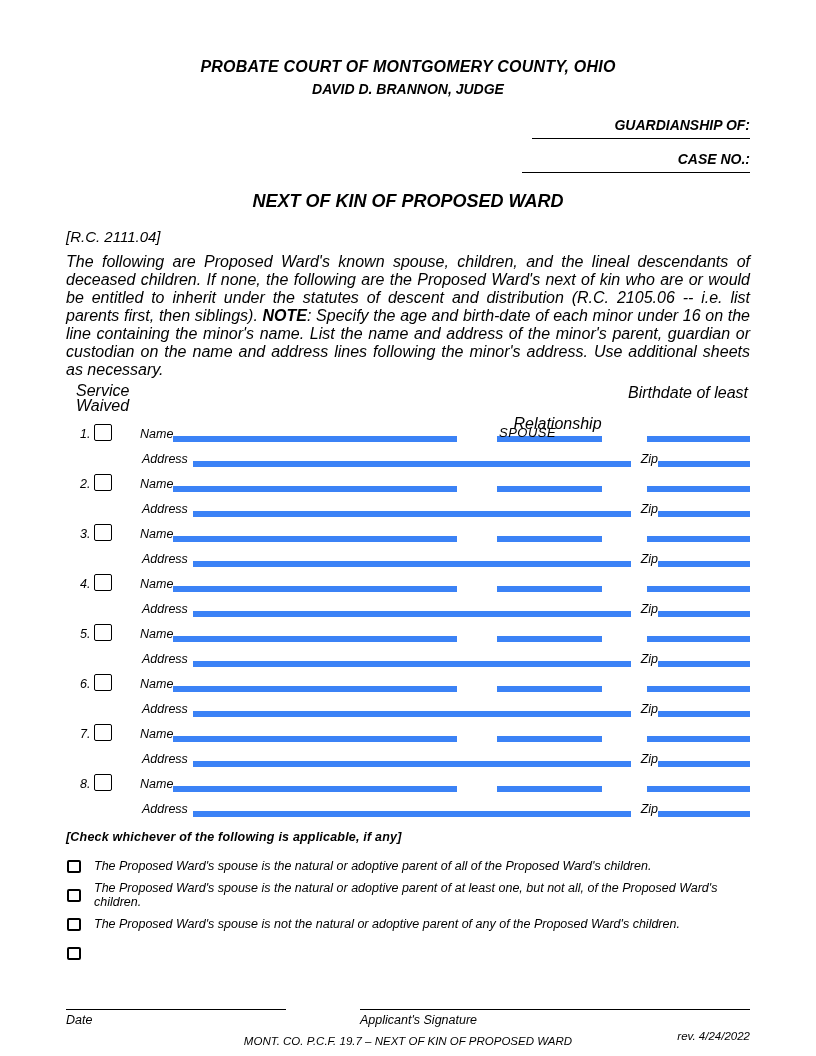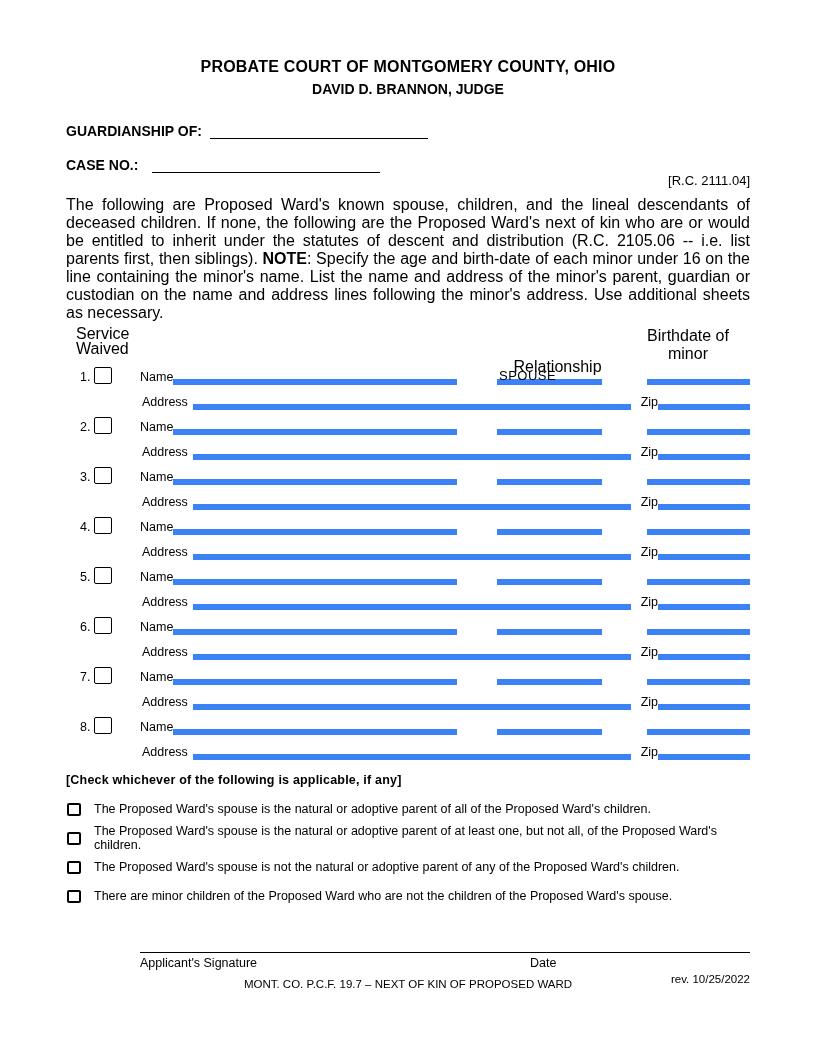--- a/index.html
+++ b/index.html
@@ -4,38 +4,38 @@
 <style>
   * { margin:0; padding:0; box-sizing:border-box; }
   html,body { background:#ffffff; }
   body {
     width:816px; height:1056px;
     font-family:"Liberation Sans", sans-serif;
     color:#000;
     position:relative;
     overflow:hidden;
   }
-  .page { padding:58px 66px 0 66px; }
+  .page { padding:58px 66px 0 66px;font-style:italic; }
 
   
   .court-title { text-align:center; font-weight:bold; font-size:16px; letter-spacing:.2px; }
   .judge-line  { text-align:center; font-weight:bold; font-size:14px; margin-top:5px; }
 
   
-  .case-field { display:flex; align-items:flex-end; height:22px; }
+  .case-field { display:flex; align-items:flex-end; height:22px;flex-direction:column; }
   .cf-guard { margin-top:20px; }
   .cf-case  { margin-top:12px; }
   .cf-label { font-weight:bold; font-size:14px; white-space:nowrap; }
   .cf-blank { border-bottom:1.5px solid #000; height:18px; font-size:13px; }
   .guard-blank { width:218px; margin-left:8px; }
   .case-blank  { width:228px; margin-left:14px; }
 
   
   .form-title { text-align:center; font-weight:bold; font-size:18px; margin-top:18px; }
-  .form-statute { text-align:right; font-size:13px; margin-top:0; }
+  .form-statute { text-align:left; font-size:15px; margin-top:16px; }
 
   
   .instructions {
     margin-top:8px; font-size:16px; line-height:18px;
     text-align:justify;
   }
   .instructions .note-label { font-weight:bold; }
 
   
   .col-headers { position:relative; height:34px; margin-top:4px; font-size:16px; }
@@ -96,31 +96,32 @@
   <div class="case-field cf-guard">
     <span class="cf-label">GUARDIANSHIP OF:</span>
     <span class="cf-blank guard-blank"></span>
   </div>
 
   <div class="case-field cf-case">
     <span class="cf-label">CASE NO.:</span>
     <span class="cf-blank case-blank"></span>
   </div>
 
+  <div class="form-title">NEXT OF KIN OF PROPOSED WARD</div>
   <div class="form-statute">[R.C. 2111.04]</div>
 
   <div class="instructions"><span>The following are Proposed Ward's known spouse, children, and the lineal descendants of deceased children. If none, the following are the Proposed Ward's next of kin who are or would be entitled to inherit under the statutes of descent and distribution (R.C. 2105.06 -- i.e. list parents first, then siblings). </span><span class="note-label">NOTE</span><span>: Specify the age and birth-date of each minor under 16 on the line containing the minor's name. List the name and address of the minor's parent, guardian or custodian on the name and address lines following the minor's address.  Use additional sheets as necessary.</span></div>
 
   <div class="col-headers">
     <div class="hdr-service">
       <div>Service</div>
       <div>Waived</div>
     </div>
     <div class="hdr-rel">Relationship</div>
-    <div class="hdr-birth">Birthdate of minor</div>
+    <div class="hdr-birth">Birthdate of least</div>
   </div>
 
   <div class="kin-rows">
 
     <div class="kin-row">
       <div class="kr-line1">
         <span class="kr-num">1.</span>
         <span class="kr-check"></span>
         <span class="kr-label kr-name-label">Name</span>
         <span class="line kr-nameline"></span>
@@ -265,32 +266,31 @@
   <div class="option-row">
     <span class="opt-check"></span>
     <span class="opt-text">The Proposed Ward's spouse is the natural or adoptive parent of at least one, but not all, of the Proposed Ward's children.</span>
   </div>
   <div class="option-row">
     <span class="opt-check"></span>
     <span class="opt-text">The Proposed Ward's spouse is not the natural or adoptive parent of any of the Proposed Ward's children.</span>
   </div>
   <div class="option-row">
     <span class="opt-check"></span>
-    <span class="opt-text">There are minor children of the Proposed Ward who are not the children of the Proposed Ward's spouse.</span>
   </div>
 
   <div class="sig-row">
+    <div class="sig-block sig-date">
+      <div class="sig-line"></div>
+      <div class="sig-label">Date</div>
+    </div>
     <div class="sig-block sig-sign">
       <div class="sig-line"></div>
       <div class="sig-label">Applicant's Signature</div>
     </div>
-    <div class="sig-block sig-date">
-      <div class="sig-line"></div>
-      <div class="sig-label">Date</div>
-    </div>
   </div>
 
   <div class="form-footer">
-    <span class="revision">rev. 10/25/2022</span>
+    <span class="revision">rev. 4/24/2022</span>
     <div class="form-number">MONT. CO. P.C.F. 19.7 – NEXT OF KIN OF PROPOSED WARD</div>
   </div>
 
 </div>
 
 </body></html>

